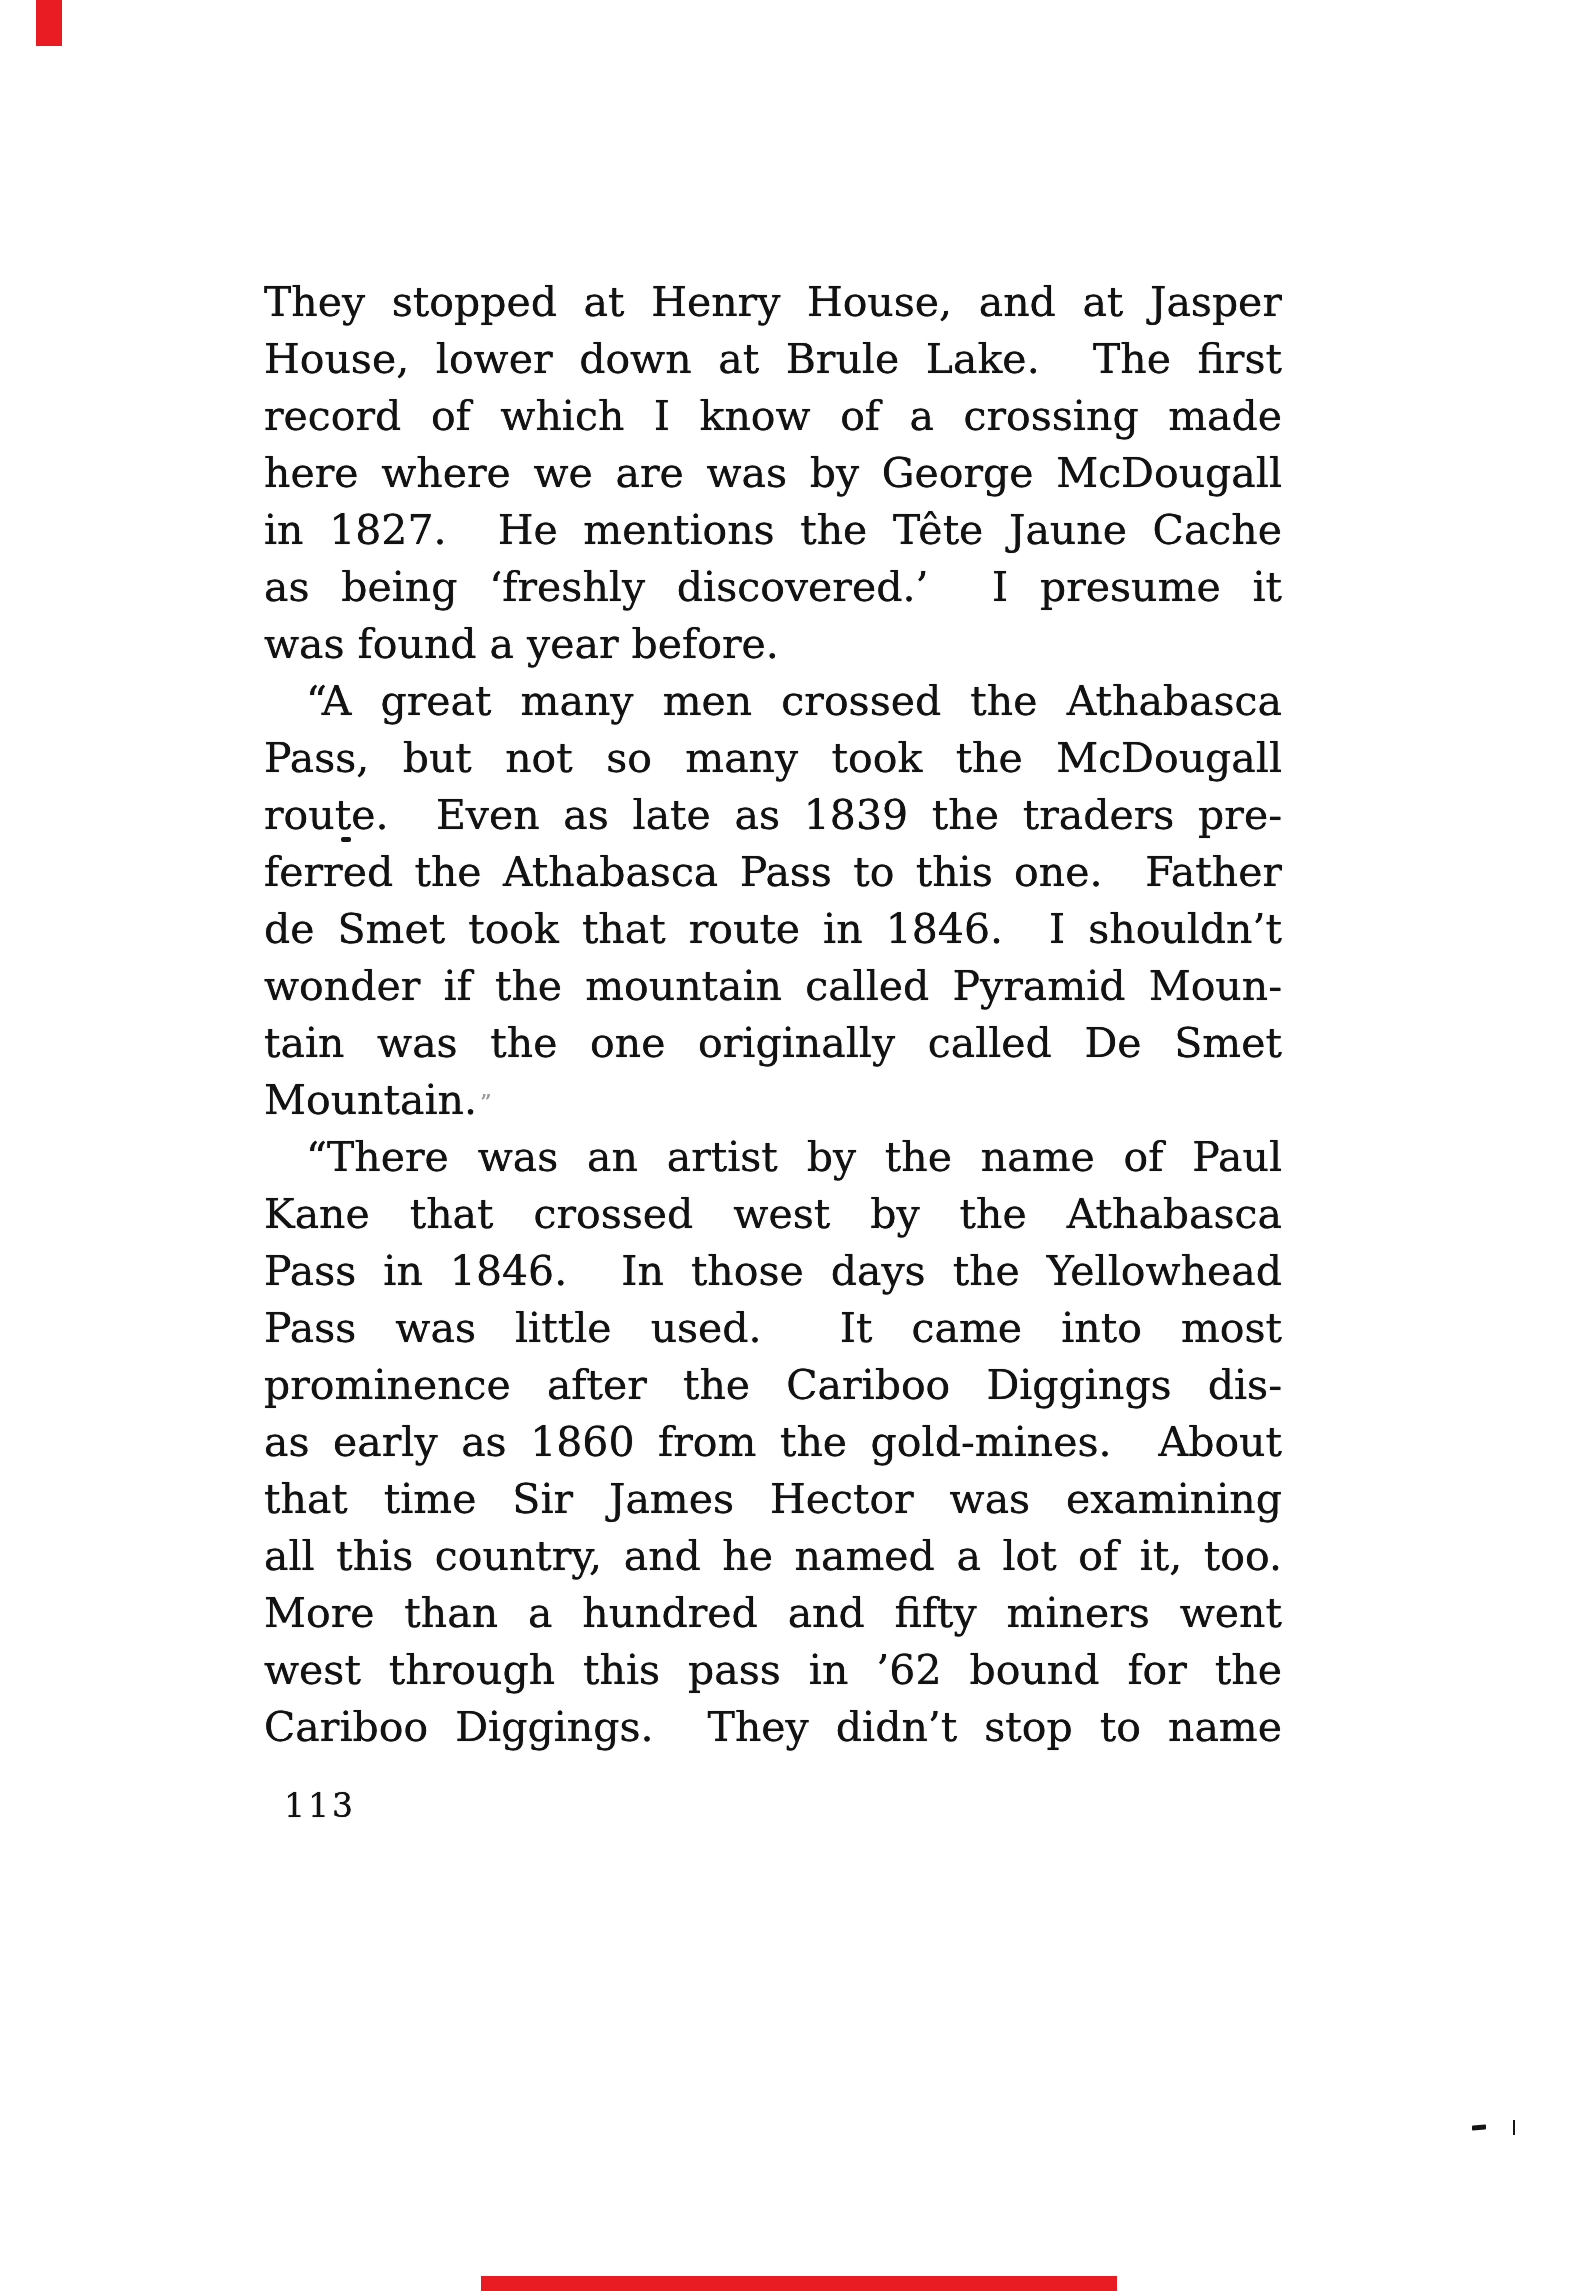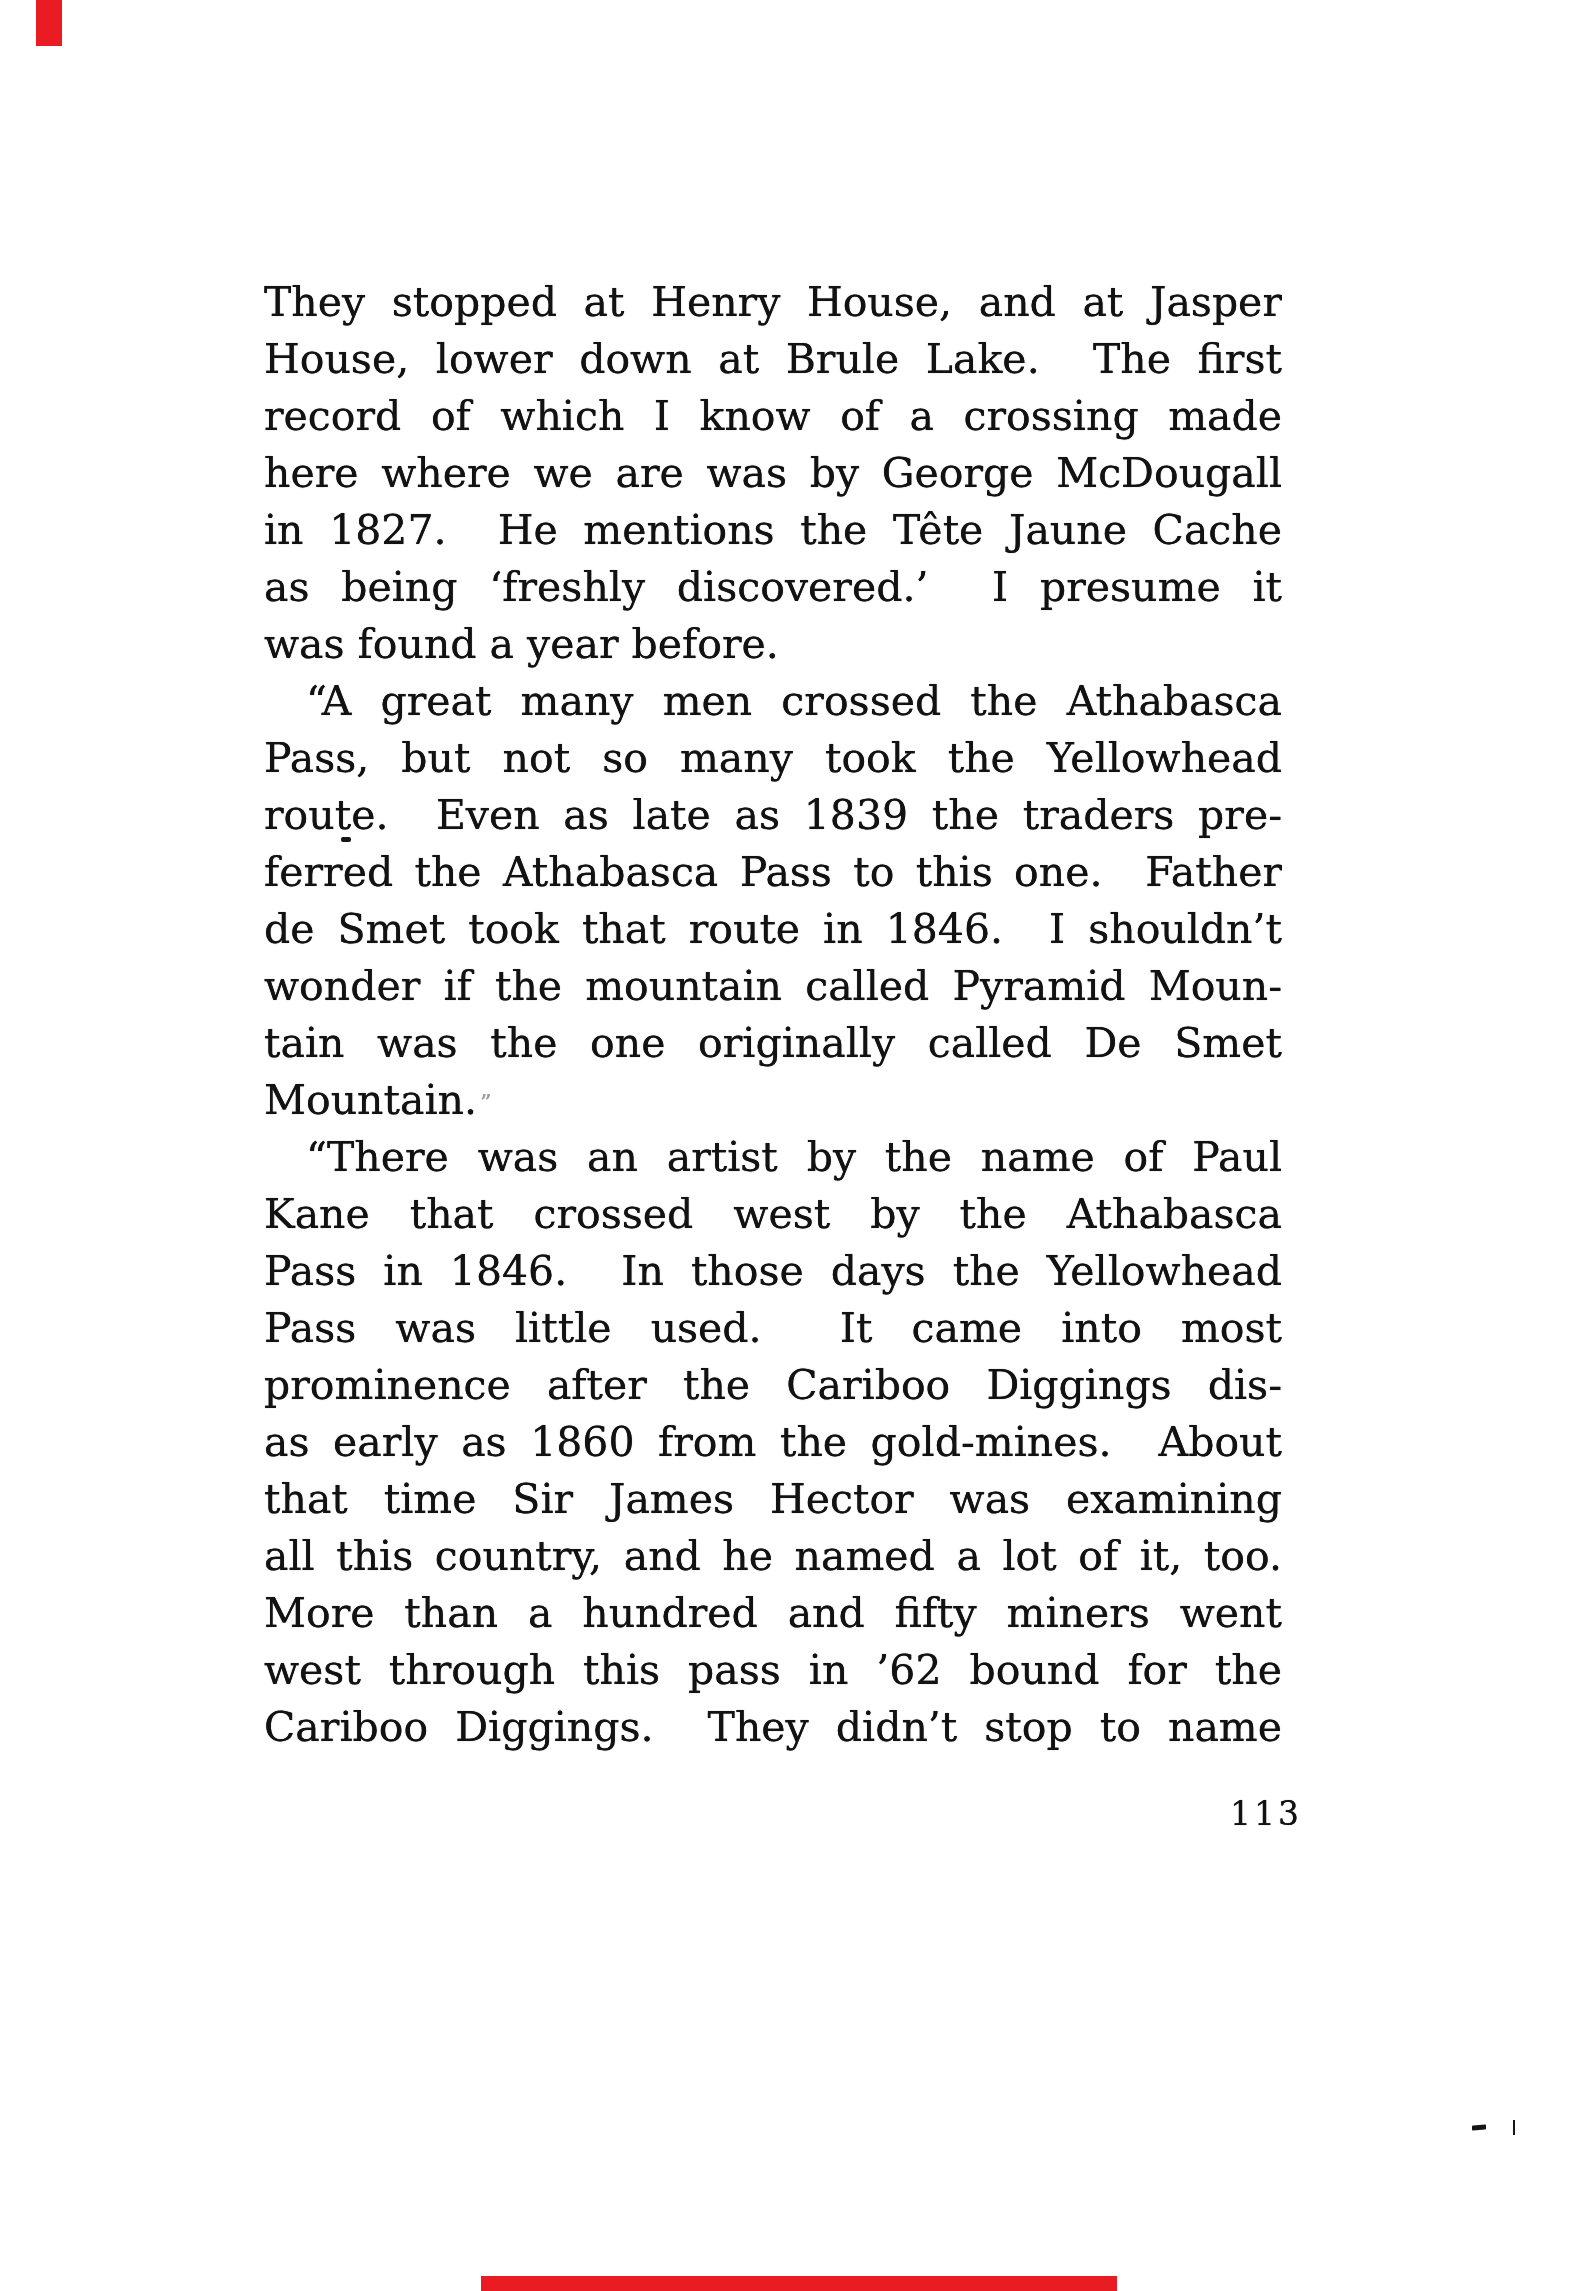--- a/index.html
+++ b/index.html
@@ -48,24 +48,24 @@
   .line.indent { text-indent: 42px; }
   .faint-mark {
     color: #9a9a9a;
     font-size: 0.55em;
     position: relative;
     top: -4px;
     left: 3px;
     letter-spacing: 2px;
   }
   .page-number {
-    margin-top: 40px;
+    margin-top: 32px;
     font-size: 33px;
     line-height: 36px;
-    text-align: right;
+    text-align: left;
     letter-spacing: 3px;
     transform: translateX(20px);
     text-shadow: 0 0 0.7px currentColor;
   }
   .red-mark { position: absolute; }
   .red-mark.top-left  { left: 36px;  top: 0;      width: 26px;  height: 46px; }
   .red-mark.bottom-bar{ left: 481px; top: 2276px; width: 636px; height: 16px; }
   .artifact { position: absolute; background: #151515; }
   .artifact.smudge { left: 341px;  top: 837px;  width: 10px; height: 5px;  border-radius: 2px; }
   .artifact.dash   { left: 1472px; top: 2125px; width: 14px; height: 5px;  border-radius: 1px; transform: skewY(-4deg); }
@@ -81,21 +81,21 @@
   <div class="column">
     <div class="body-text" id="body-text">
         <div class="line">They stopped at Henry House, and at Jasper</div>
         <div class="line">House, lower down at Brule Lake.  The first</div>
         <div class="line">record of which I know of a crossing made</div>
         <div class="line">here where we are was by George McDougall</div>
         <div class="line">in 1827.  He mentions the Tête Jaune Cache</div>
         <div class="line">as being ‘freshly discovered.’  I presume it</div>
         <div class="line last">was found a year before.</div>
         <div class="line indent">“A great many men crossed the Athabasca</div>
-        <div class="line">Pass, but not so many took the Yellowhead</div>
+        <div class="line">Pass, but not so many took the McDougall</div>
         <div class="line">route.  Even as late as 1839 the traders pre-</div>
         <div class="line">ferred the Athabasca Pass to this one.  Father</div>
         <div class="line">de Smet took that route in 1846.  I shouldn’t</div>
         <div class="line">wonder if the mountain called Pyramid Moun-</div>
         <div class="line">tain was the one originally called De Smet</div>
         <div class="line last">Mountain.<span class="faint-mark">”</span></div>
         <div class="line indent">“There was an artist by the name of Paul</div>
         <div class="line">Kane that crossed west by the Athabasca</div>
         <div class="line">Pass in 1846.  In those days the Yellowhead</div>
         <div class="line">Pass was little used.  It came into most</div>

